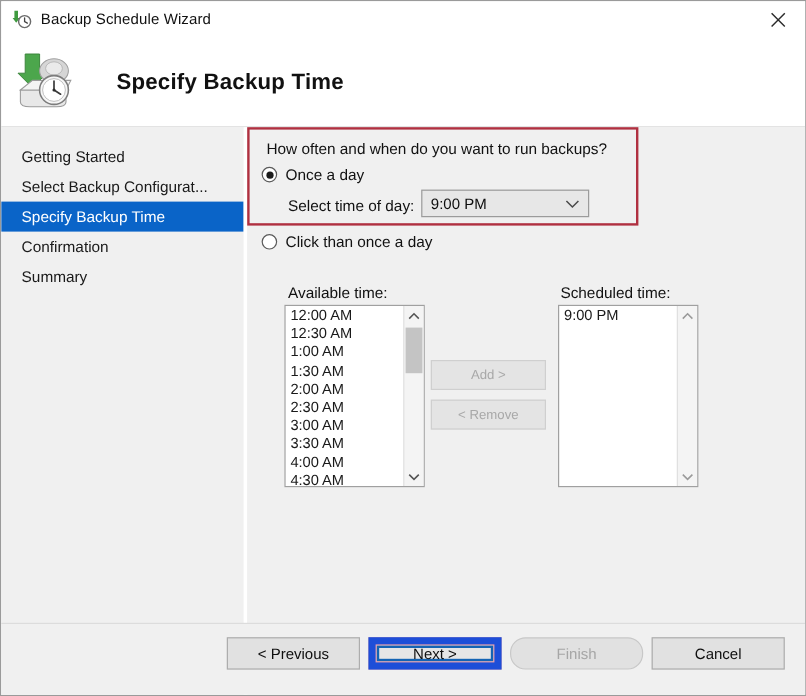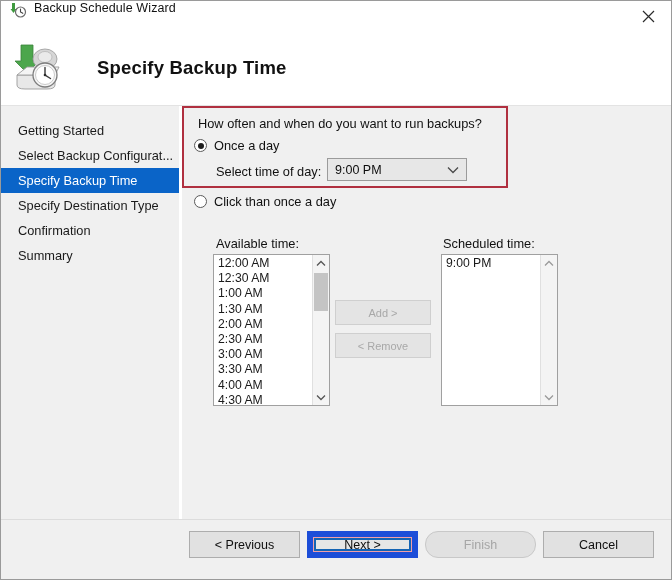--- a/index.html
+++ b/index.html
@@ -24,21 +24,21 @@
     background: #ffffff;
     overflow: hidden;
   }
 
   
   .titlebar {
     position: relative;
     height: 30px;
     background: #ffffff;
     display: flex;
-    align-items: flex-start;
+    align-items: center;
     padding-left: 8px;
   }
   .titlebar-icon {
     width: 18px;
     height: 18px;
     margin-right: 7px;
     position: relative;
     flex: none;
   }
   .titlebar-title {
@@ -84,21 +84,21 @@
 
   
   .body-area {
     position: relative;
     height: 475px;
     display: flex;
     background: #f0f0f0;
     border-top: 1px solid #e3e3e3;
   }
   .sidebar {
-    width: 178px;
+    width: 202px;
     flex: none;
     background: #f0f0f0;
     padding-top: 12px;
     box-sizing: border-box;
   }
   .nav-item {
     height: 25px;
     line-height: 25px;
     padding-left: 17px;
     font-size: 12.8px;
@@ -416,21 +416,20 @@
     </div>
     <div class="header-title">Specify Backup Time</div>
   </div>
 
   <div class="body-area">
 
     <div class="sidebar">
       <div class="nav-item">Getting Started</div>
       <div class="nav-item">Select Backup Configurat...</div>
       <div class="nav-item selected">Specify Backup Time</div>
-      <div class="nav-item">Specify Destination Type</div>
       <div class="nav-item">Confirmation</div>
       <div class="nav-item">Summary</div>
     </div>
 
     <div class="divider"></div>
 
     <div class="content">
 
       <div class="annotation-box"></div>
 

